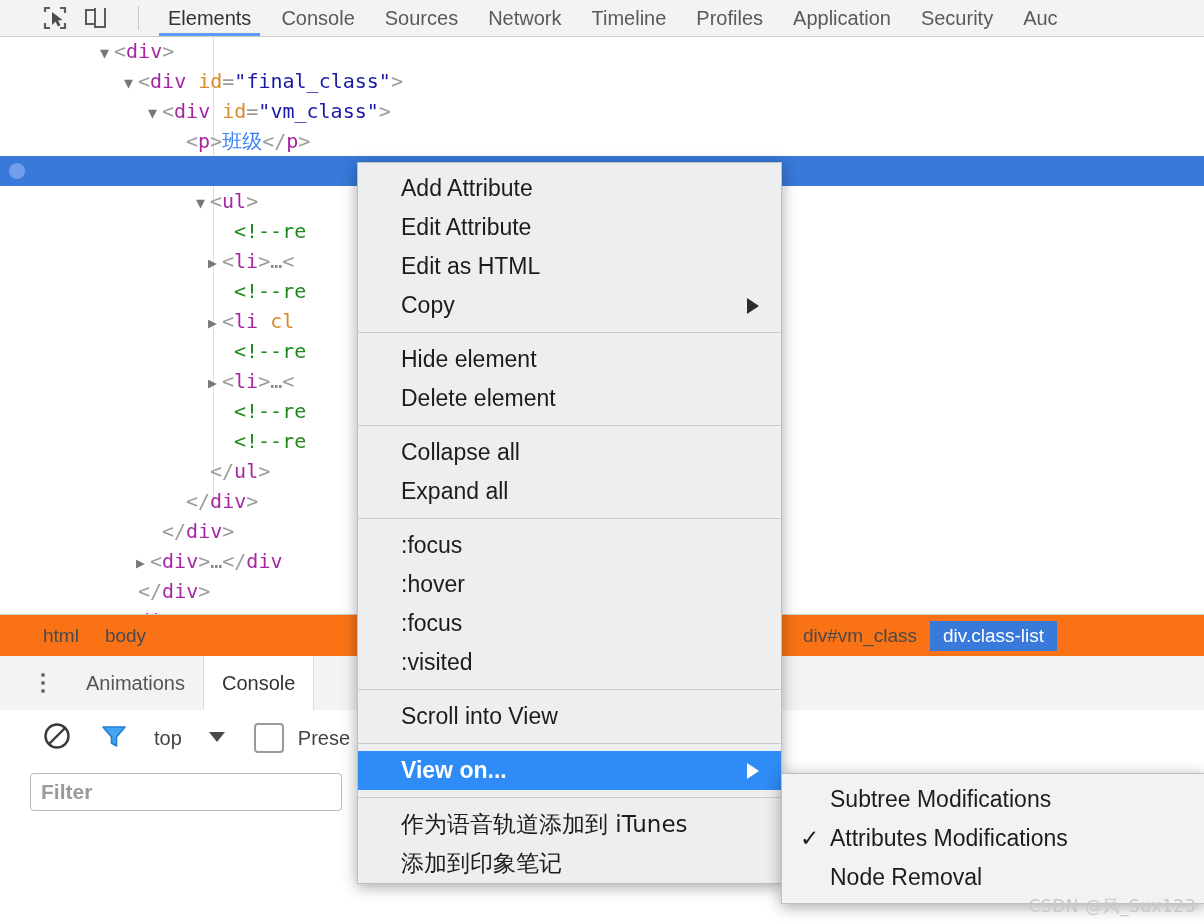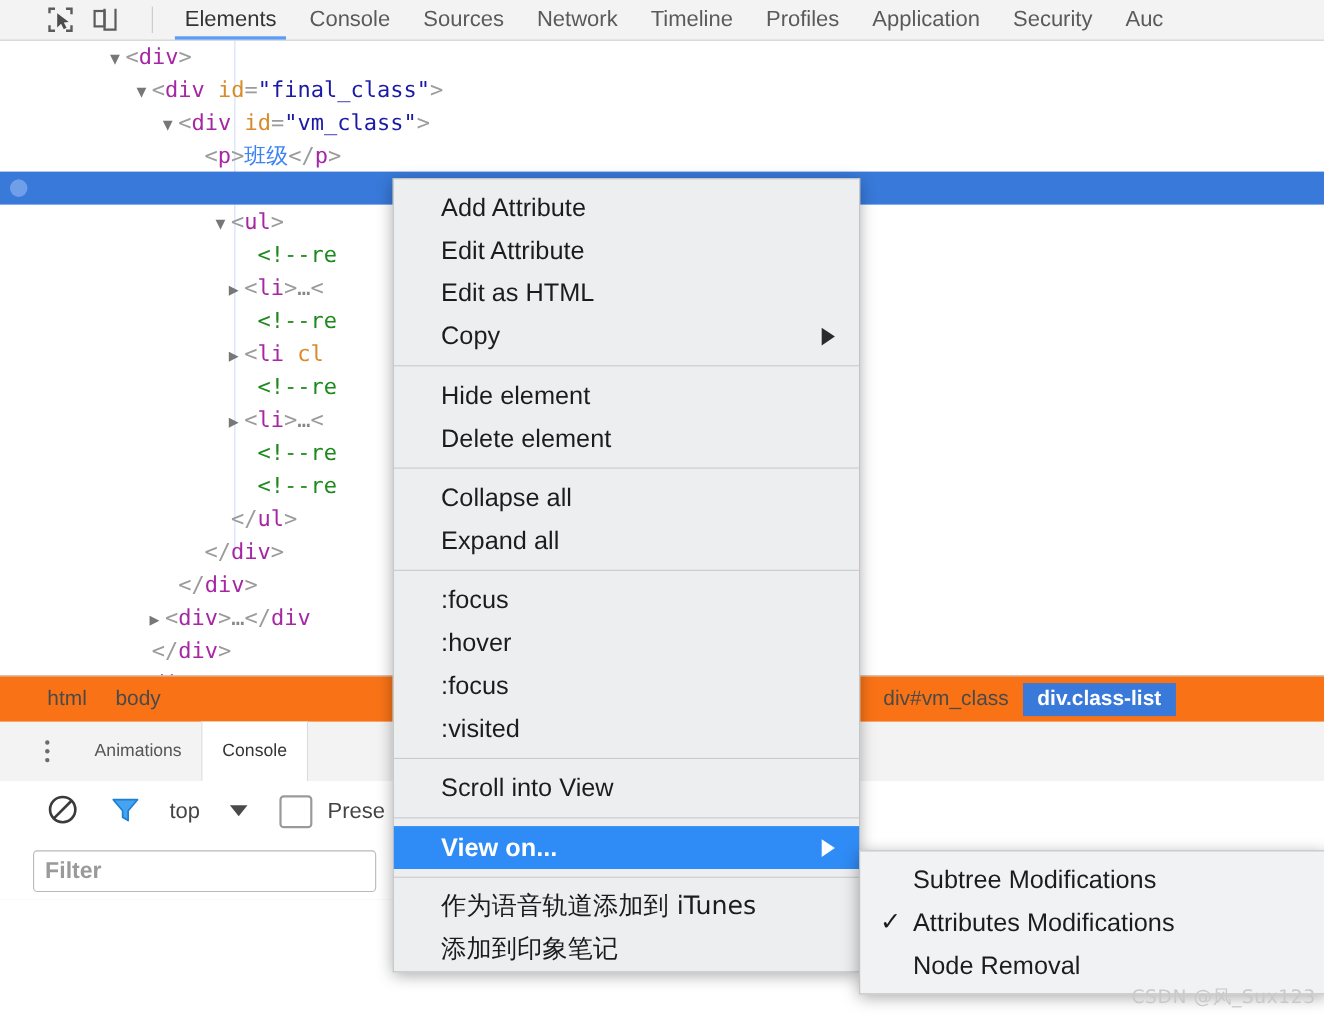--- a/index.html
+++ b/index.html
@@ -94,32 +94,32 @@
   
   .crumb-bar {
     position:absolute; left:0; top:614px; width:1204px; height:42px;
     background:#f97316; border-top:1px solid #cdcdcd; border-bottom:1px solid #cdcdcd;
     display:flex; align-items:center; z-index:1;
   }
   .crumb {
     font-size:19px; color:#4a4a4a; padding:4px 13px; white-space:nowrap; cursor:pointer;
     font-family:"Liberation Sans", sans-serif;
   }
-  .crumb.selected { background:#3879d9; color:#fff; font-weight:bold; }
+  .crumb.selected { background:#3879d9; color:#fff; font-weight:normal; }
 
   
   .drawer-tabs {
     position:absolute; left:0; top:656px; width:1204px; height:54px;
     background:#f3f3f3; border-bottom:1px solid #cdcdcd; display:flex; align-items:center;
     z-index:1;
   }
   .kebab { width:26px; margin-left:30px; display:flex; flex-direction:column; align-items:center; gap:4px; cursor:pointer;}
   .kebab i { width:4px; height:4px; border-radius:50%; background:#6b6b6b; display:block; }
   .dtab {
-    font-size:16px; color:#555; padding:0 18px; height:54px; line-height:54px; cursor:pointer;
+    font-size:20px; color:#555; padding:0 18px; height:54px; line-height:54px; cursor:pointer;
     white-space:nowrap;
   }
   .dtab.active { background:#fff; color:#333; border-left:1px solid #dcdcdc; border-right:1px solid #dcdcdc; }
 
   .console-toolbar {
     position:absolute; left:0; top:710px; width:1204px; height:56px;
     background:#fff; display:flex; align-items:center; z-index:1;
   }
   .console-filterbar {
     position:absolute; left:0; top:766px; width:1204px; height:52px;

